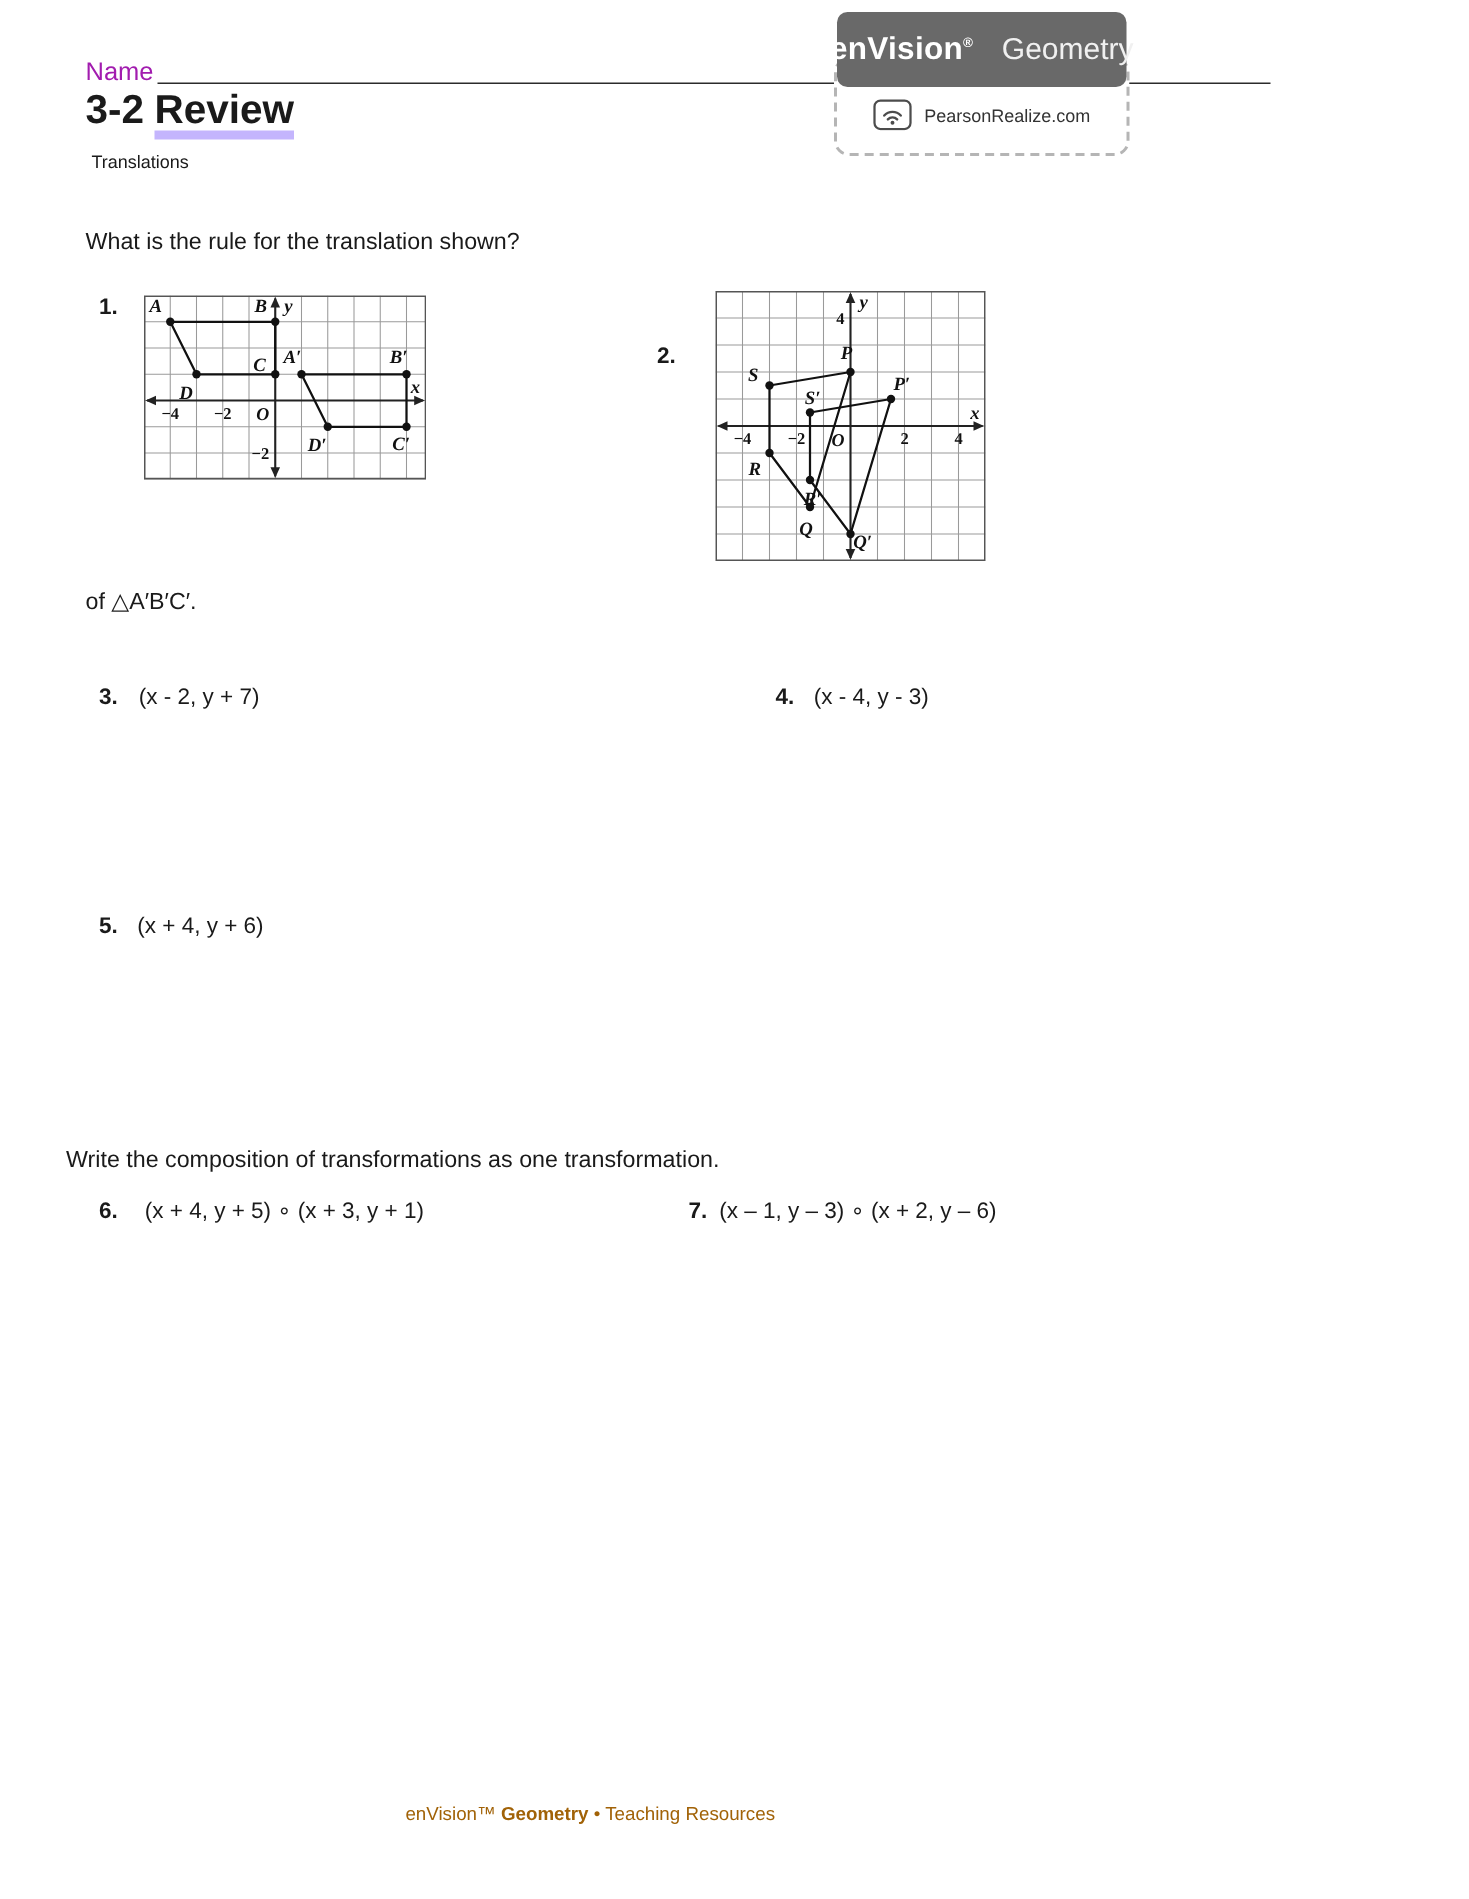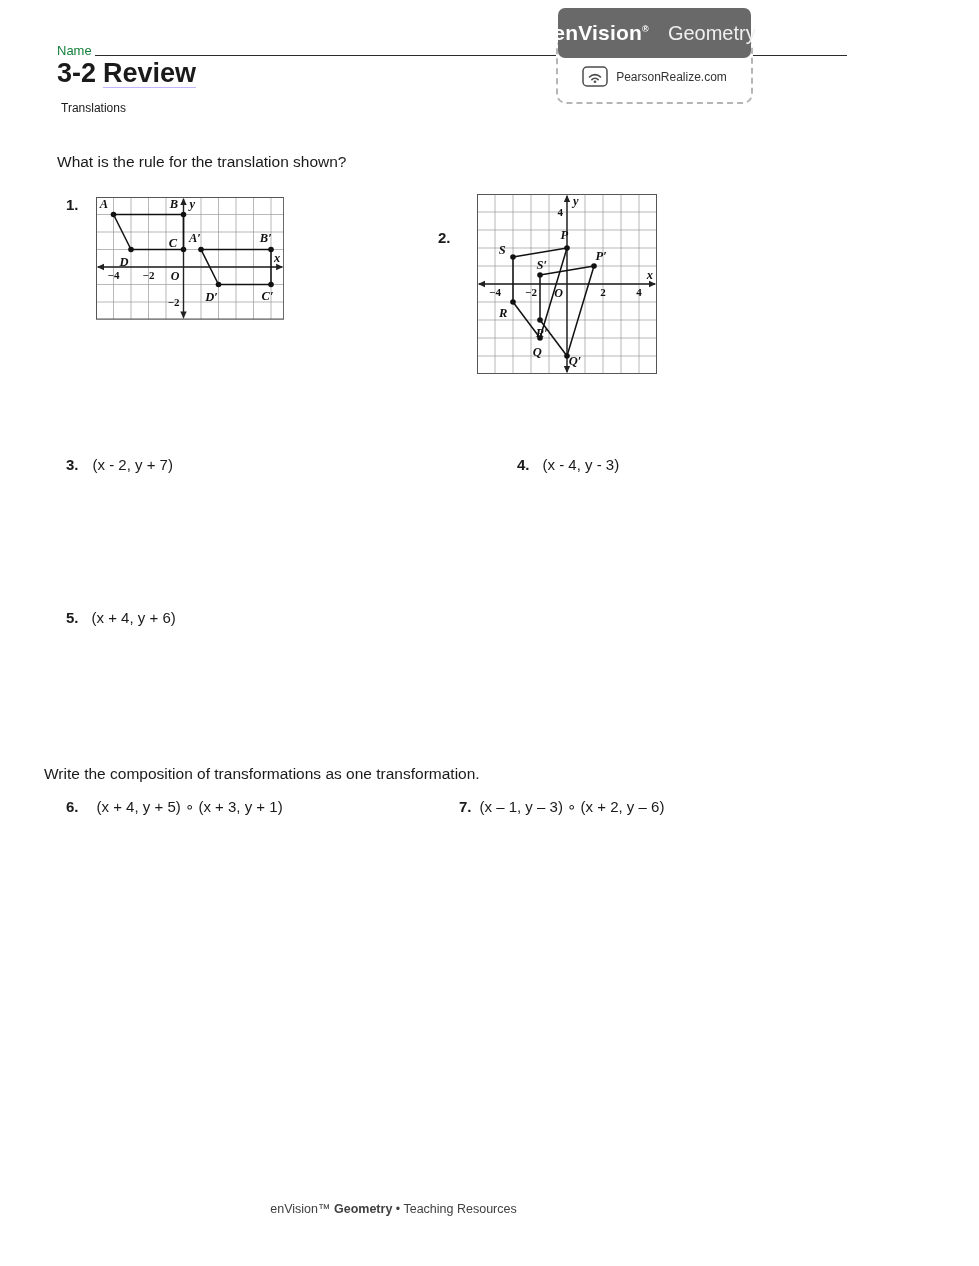--- a/index.html
+++ b/index.html
@@ -1,33 +1,33 @@
 <!DOCTYPE html>
 <html><head>
 <meta charset="utf-8">
 <style>
   *{box-sizing:border-box}
   html,body{margin:0;padding:0}
   body{width:979px;height:1266px;background:#fff;font-family:"Liberation Sans",sans-serif;color:#1a1a1a;position:relative;overflow:hidden}
 
   .name-row{position:absolute;left:57px;top:38px;width:790px;display:flex;align-items:flex-end}
-  .name-label{font-size:13px;color:#15803d}
+  .name-label{font-size:17px;color:#a21caf}
   .name-line{flex:1;border-bottom:1.6px solid #2b2b2b;margin-left:3px;margin-bottom:2px;height:18px}
 
   .brand{position:absolute;left:556px;top:8px;width:197px;height:102px;z-index:5}
   .dashed-box{position:absolute;left:0;top:30px;width:197px;height:66px;border:2px dashed #b5b5b5;border-radius:10px;background:#fff}
   .logo-box{position:absolute;left:2px;top:0;width:193px;height:50px;background:#696969;border-radius:7px;display:flex;align-items:center;justify-content:center;gap:19px}
   .brand-name{color:#fff;font-weight:bold;font-size:21px;letter-spacing:.2px}
   .reg{font-size:9px;vertical-align:super;font-weight:bold}
   .brand-product{color:#f0f0f0;font-weight:300;font-size:20px}
   .pearson-row{position:absolute;left:0;top:58px;width:100%;display:flex;align-items:center;justify-content:center;gap:8px}
   .pearson-url{font-size:12px;color:#333}
 
   .title{position:absolute;left:57px;top:58px;font-size:27px;font-weight:bold}
-  .underlined{border-bottom:1px solid #c4b5fd;margin-left:7px;display:inline-block;line-height:1.05}
+  .underlined{border-bottom:6px solid #c4b5fd;margin-left:7px;display:inline-block;line-height:1.05}
   .subtitle{position:absolute;left:61px;top:101px;font-size:12px}
 
   .q-heading{font-weight:normal;font-size:15.5px}
   .q-rule{position:absolute;left:57px;top:153px}
   .vertices{position:absolute;left:57px;top:391px;line-height:21.5px;width:880px}
   .comp{position:absolute;left:44px;top:765px}
 
   .pnum{font-weight:bold;font-size:15px}
   .p1n{position:absolute;left:66px;top:196px}
   .p2n{position:absolute;left:438px;top:229px}
@@ -36,21 +36,21 @@
   .g1{left:96px;top:197px}
   .g2{left:477px;top:194px}
 
   .prob{position:absolute;font-size:15px;display:flex;align-items:baseline}
   .p3{left:66px;top:456px;gap:14px}
   .p4{left:517px;top:456px;gap:13px}
   .p5{left:66px;top:609px;gap:13px}
   .p6{left:66px;top:798px;gap:18px}
   .p7{left:459px;top:798px;gap:8px}
 
-  .footer{position:absolute;left:0;top:1202px;width:787px;text-align:center;font-size:12.5px;color:#404040}
+  .footer{position:absolute;left:0;top:1202px;width:787px;text-align:center;font-size:12.5px;color:#a16207}
 
   
   svg text{fill:#111}
   .gl{stroke:#9a9a9a;stroke-width:.7}
   .gframe{fill:none;stroke:#555;stroke-width:1}
   .axis{stroke:#222;stroke-width:1.4}
   .ah{fill:#222}
   .tick{font:bold 11px "Liberation Serif",serif}
   .origin{font:italic bold 12px "Liberation Serif",serif}
   .axname{font:italic bold 12.5px "Liberation Serif",serif}
@@ -199,20 +199,21 @@
       <text x="124.2" y="66.1" class="pl" text-anchor="middle">P′</text>
       <circle cx="63" cy="81" r="2.8" class="dot"></circle>
       <text x="64.8" y="75.10000000000001" class="pl" text-anchor="middle">S′</text>
       <circle cx="63" cy="126" r="2.8" class="dot"></circle>
       <text x="64.8" y="142.6" class="pl" text-anchor="middle">R′</text>
       <circle cx="90" cy="162" r="2.8" class="dot"></circle>
       <text x="98.10000000000001" y="171.4" class="pl" text-anchor="middle">Q′</text>
     </svg>
 
   <div class="q-heading vertices">
+    <div>of △A′B′C′.</div>
   </div>
 
   <div class="prob p3">
     <span class="pnum">3.</span>
     <span class="ptext">(x - 2, y + 7)</span>
   </div>
   <div class="prob p4">
     <span class="pnum">4.</span>
     <span class="ptext">(x - 4, y - 3)</span>
   </div>

